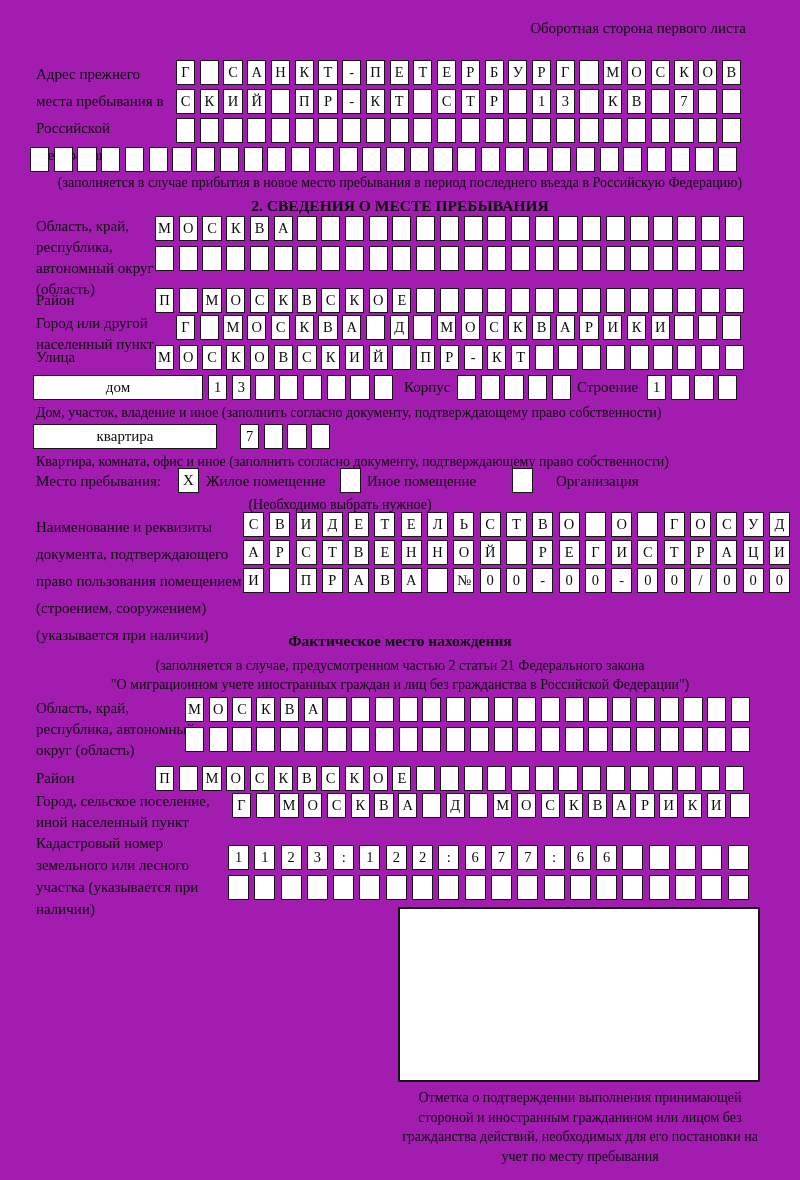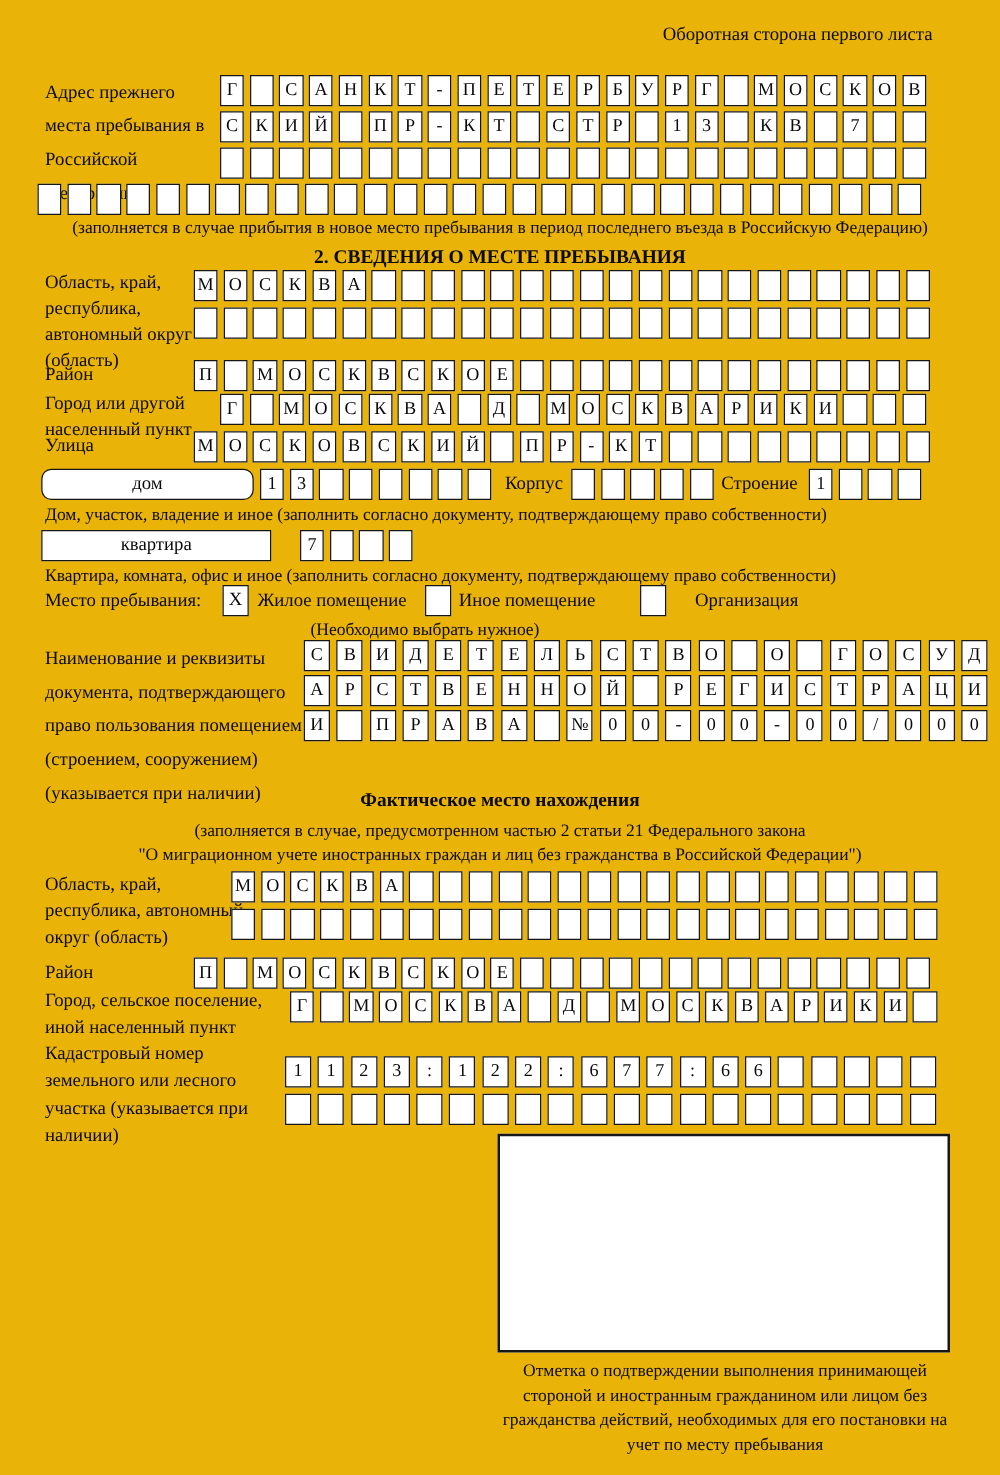--- a/index.html
+++ b/index.html
@@ -1,17 +1,17 @@
 <!DOCTYPE html>
 <html><head>
 <meta charset="utf-8">
 <style>
   html,body { margin:0; padding:0; background:#ffffff; }
   .page {
-    position:relative; width:800px; height:1180px; background:#eab308;
+    position:relative; width:800px; height:1180px; background:#a21caf;
     font-family:"Liberation Serif","DejaVu Serif",serif; color:#0a0a0a;
     overflow:hidden;
   }
   .txt { position:absolute; font-size:15px; line-height:21px; }
   .center { text-align:center; }
   .bold { font-weight:bold; }
   .cellrow { position:absolute; display:flex; }
   .cell {
     box-sizing:border-box; flex:none; width:19.1px; height:25px;
     border:1.6px solid #161616; margin-right:4.65px; background:#fff;
@@ -286,21 +286,21 @@
       <span class="cell"></span>
       <span class="cell"></span>
       <span class="cell"></span>
       <span class="cell"></span>
       <span class="cell"></span>
       <span class="cell"></span>
       <span class="cell"></span>
       <span class="cell"></span>
     </div>
 
-  <div class="labelbox" style="left:33px; top:375px; width:170px;border-radius:8px;">дом</div>
+  <div class="labelbox" style="left:33px; top:375px; width:170px;">дом</div>
   <div class="cellrow" style="left:208px; top:375px;">
       <span class="cell">1</span>
       <span class="cell">3</span>
       <span class="cell"></span>
       <span class="cell"></span>
       <span class="cell"></span>
       <span class="cell"></span>
       <span class="cell"></span>
       <span class="cell"></span>
     </div>

